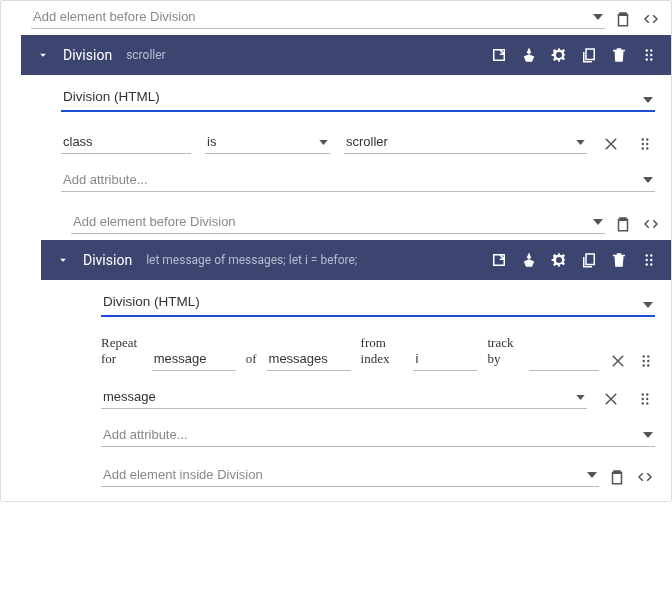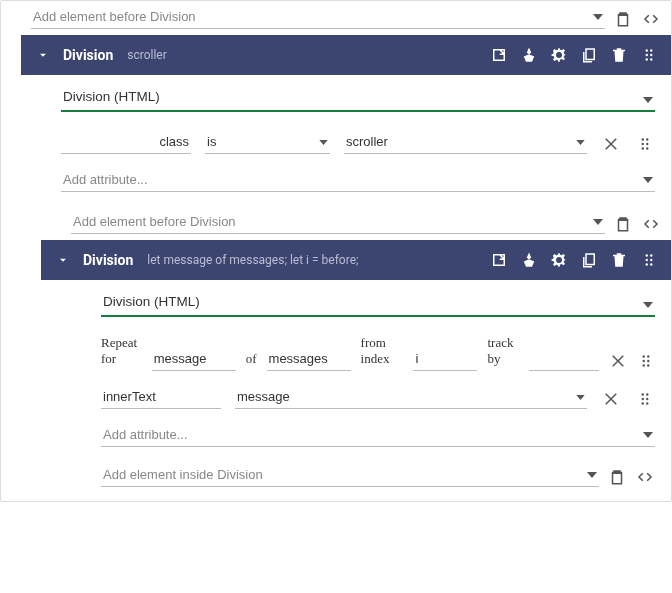--- a/index.html
+++ b/index.html
@@ -74,42 +74,42 @@
   .dark-header {
     background: #3c4470;
     color: #fff;
     display: flex;
     align-items: center;
     padding: 10px 12px;
     gap: 10px;
   }
   .dark-header .chev { color: #fff; }
   .dark-header .dh-title {
-    font-weight: 700;
+    font-weight: 400;
     font-size: 14px;
     color: #fff;
   }
   .dark-header .dh-sub {
     color: #b9bdd4;
     font-size: 12px;
     margin-left: 4px;
   }
   .dark-header .spacer { flex: 1; }
   .dark-header .icon { color: #fff; }
 
   .section-body {
     padding: 10px 16px 14px 40px;
   }
   .type-select {
     position: relative;
     margin-bottom: 18px;
   }
   .type-select .field {
     color: #333;
-    border-bottom: 2px solid #15803d;
+    border-bottom: 2px solid #1d4ed8;
     padding-bottom: 6px;
     font-size: 13.5px;
   }
   .attr-row {
     display: flex;
     align-items: flex-end;
     gap: 14px;
     margin-bottom: 14px;
   }
   .mini-field {
@@ -130,21 +130,21 @@
     padding-right: 18px;
   }
   .mini-caret {
     position: absolute;
     right: 2px;
     bottom: 6px;
     pointer-events: none;
   }
   .mini-caret svg { width: 9px; height: 5px; fill: #555; }
 
-  .w-class { width: 130px; text-align: right; }
+  .w-class { width: 130px; }
   .w-is { width: 125px; }
   .w-val { flex: 1; }
   .w-msg { width: 84px; }
   .w-msgs { width: 84px; }
   .w-idx { width: 64px; }
   .w-track { width: 70px; }
   .w-attr { width: 120px; }
   .w-eval { width: 140px; }
 
   .static-label {
@@ -377,21 +377,20 @@
                 <circle cx="15" cy="6" r="1.6" fill="currentColor"></circle>
                 <circle cx="9" cy="12" r="1.6" fill="currentColor"></circle>
                 <circle cx="15" cy="12" r="1.6" fill="currentColor"></circle>
                 <circle cx="9" cy="18" r="1.6" fill="currentColor"></circle>
                 <circle cx="15" cy="18" r="1.6" fill="currentColor"></circle>
               </svg>
           </span>
         </div>
 
         <div class="attr-row">
-          <input class="mini-field w-attr" value="innerText" style="">
           <div class="mini-wrap w-val">
             <input class="mini-field" style="width: 100%;" value="message">
             <span class="mini-caret"><svg viewBox="0 0 10 6">
                   <path d="M0 0l5 6 5-6z"></path>
                 </svg></span>
           </div>
           <span class="icon x-btn">
             <svg viewBox="0 0 24 24">
                 <path stroke="currentColor" stroke-width="2" d="M5 5l14 14M19 5L5 19"></path>
               </svg>

